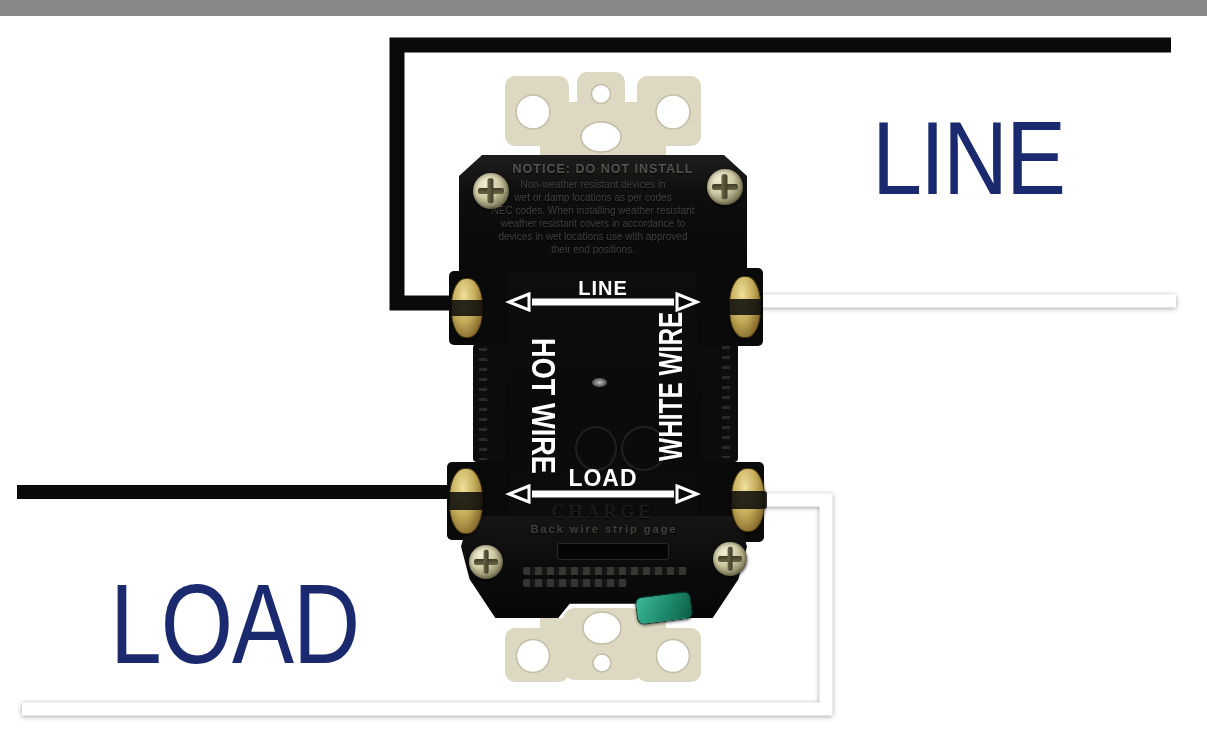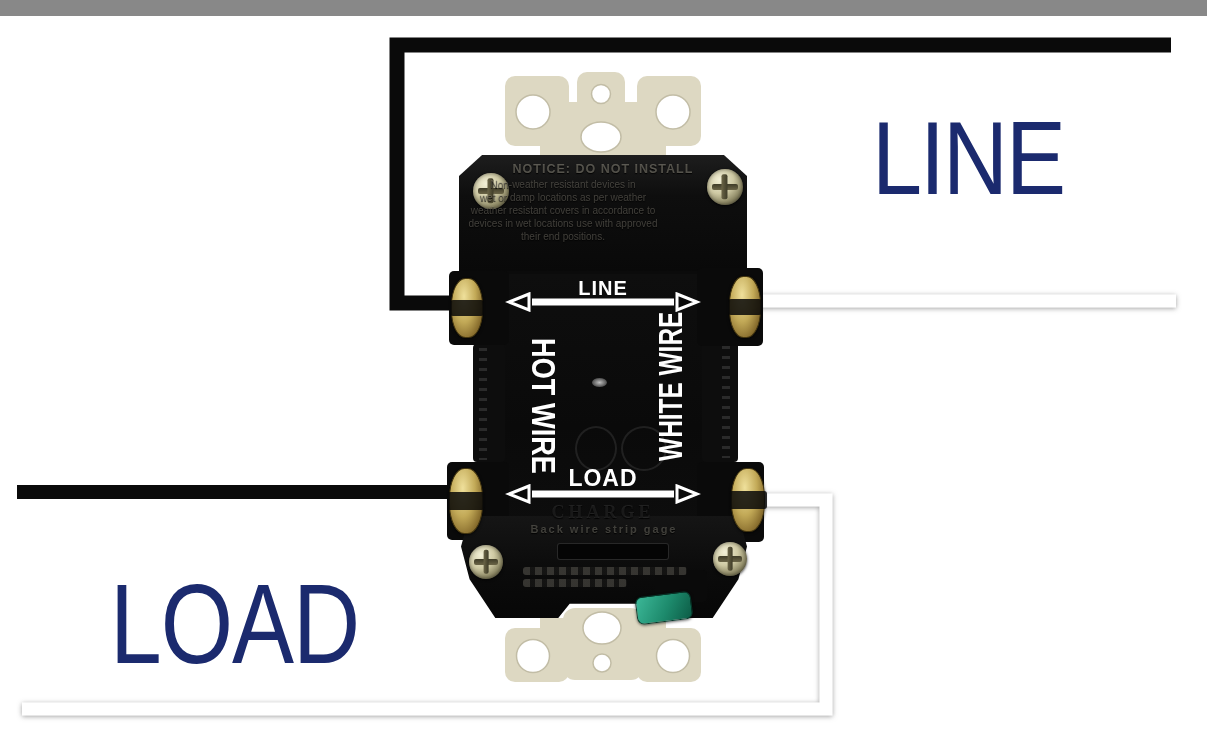--- a/index.html
+++ b/index.html
@@ -81,21 +81,21 @@
   .lbl-white{
     left:585px;top:366px;width:170px;height:32px;font-size:33px;
     transform:rotate(-90deg) scaleX(0.74);transform-origin:center center;
   }
   .arrow-svg{position:absolute;left:505px;width:196px;height:20px;}
   .arrow-line{top:276px;} .arrow-load{top:468px;}
   
   .emb{position:absolute;text-align:center;color:rgba(175,170,155,0.34);
        text-shadow:0 1px 1px rgba(0,0,0,.9);filter:blur(0.45px);white-space:nowrap;}
   .emb-title{left:459px;top:146px;width:288px;font-size:12.5px;font-weight:700;letter-spacing:1px;color:rgba(185,180,165,0.42);}
-  .emb-lines{left:433px;top:162px;width:232px;font-size:10px;line-height:13px;padding-left:14px;}
+  .emb-lines{left:463px;top:162px;width:232px;font-size:10px;line-height:13px;padding-left:14px;}
   .emb-ligne{left:505px;top:293px;width:196px;font-size:17px;font-weight:700;letter-spacing:3px;color:rgba(150,150,150,0.14);filter:blur(0.6px);}
   .emb-charge{left:505px;top:486px;width:196px;font-size:18px;font-weight:700;letter-spacing:4px;color:rgba(150,150,150,0.16);filter:blur(0.6px);font-family:Liberation Serif, serif;}
   .emb-gage{left:461px;top:507px;width:286px;font-size:11px;letter-spacing:2px;color:rgba(185,180,165,0.32);font-weight:bold;}
   .gage-slot{position:absolute;left:557px;top:527px;width:110px;height:15px;background:#050505;
              border:1px solid rgba(255,255,255,0.14);border-radius:3px;}
   .emb-blur-bar{position:absolute;height:8px;border-radius:3px;
     background:repeating-linear-gradient(90deg,rgba(180,175,160,0.26) 0 7px,rgba(180,175,160,0.06) 7px 12px);
     filter:blur(0.6px);}
   .fr1{left:523px;top:551px;width:164px;} .fr2{left:523px;top:563px;width:104px;}
   .side-ticks{position:absolute;width:8px;height:112px;
@@ -171,21 +171,22 @@
   <div class="screw" style="left:707px;top:153px;width:36px;height:36px;"></div>
   <div class="screw" style="left:469px;top:529px;width:34px;height:34px;"></div>
   <div class="screw" style="left:713px;top:526px;width:34px;height:34px;"></div>
 
   <div class="ground-tab"></div>
   <div class="green-screw"></div>
 
   <div class="emb emb-title">NOTICE: DO NOT INSTALL</div>
   <div class="emb emb-lines">
     <div>Non-weather resistant devices in</div>
-    <div>wet or damp locations as per weather</div>
+    <div>wet or damp locations as per codes</div>
+    <div>NEC codes. When installing weather resistant</div>
     <div>weather resistant covers in accordance to</div>
     <div>devices in wet locations use with approved</div>
     <div>their end positions.</div>
   </div>
   <div class="emb emb-charge">CHARGE</div>
   <div class="emb emb-gage">Back wire strip gage</div>
   <div class="gage-slot"></div>
   <div class="emb-blur-bar fr1"></div>
   <div class="emb-blur-bar fr2"></div>
   <div class="side-ticks ticks-left"></div>

